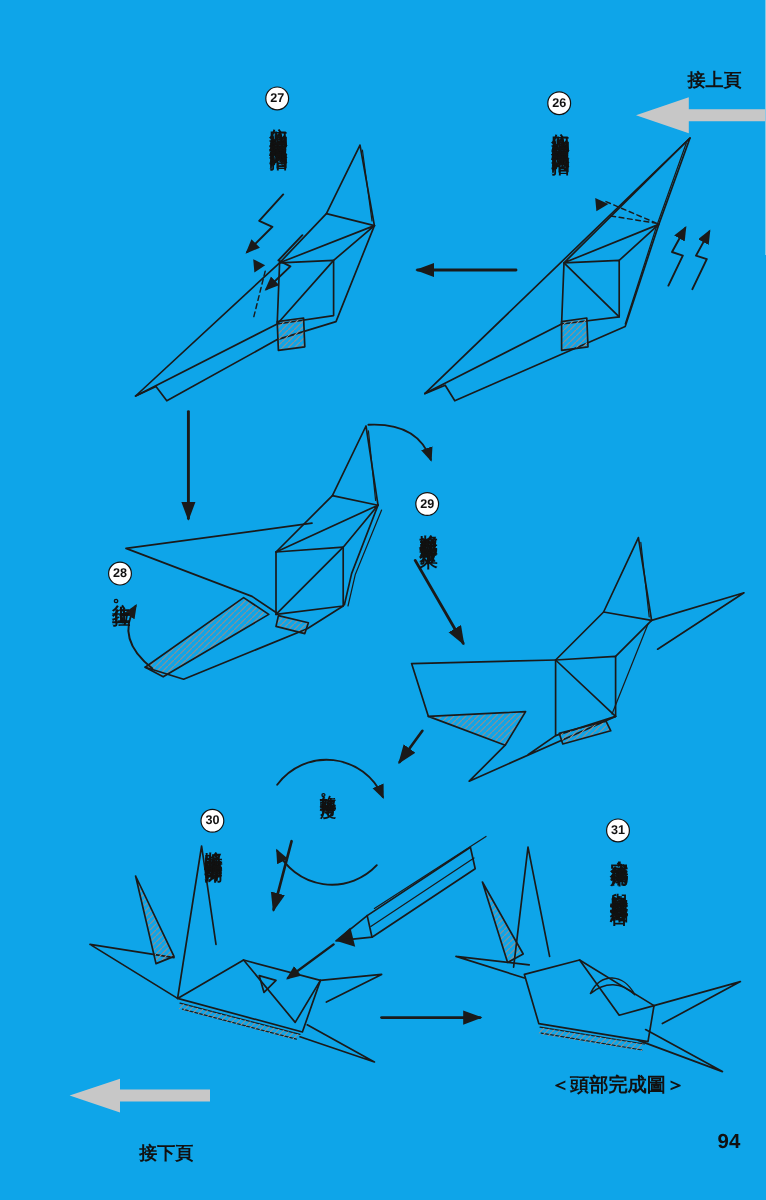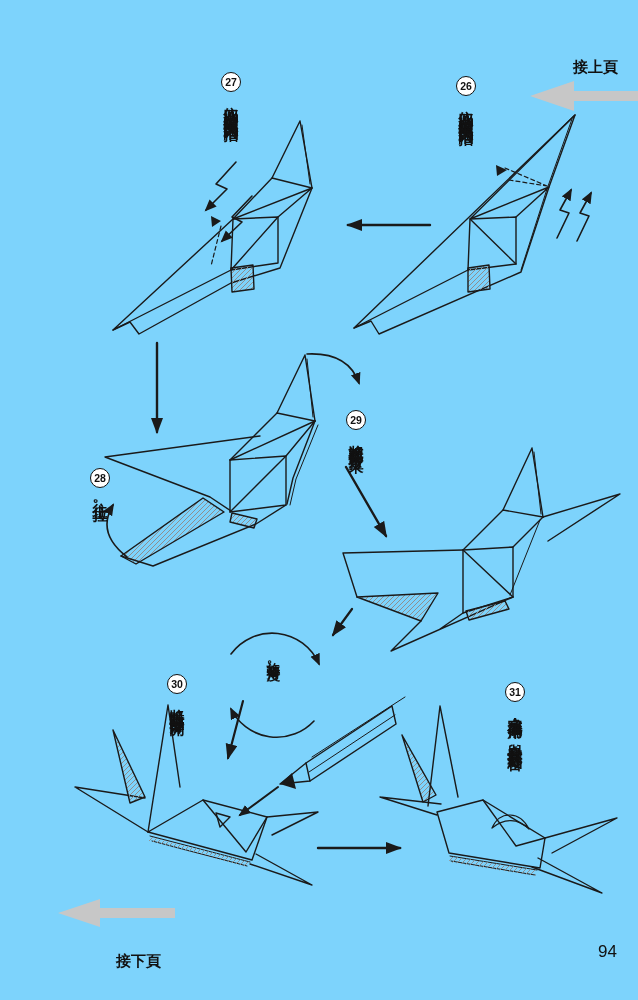--- a/index.html
+++ b/index.html
@@ -1,28 +1,28 @@
 <!DOCTYPE html>
 <html><head>
 <meta charset="utf-8">
 <style>
   html,body{margin:0;padding:0;background:#e8e8e8;}
-  #page{position:relative;width:638px;height:1000px;background:#7dd3fc;overflow:hidden;
+  #page{position:relative;width:638px;height:1000px;background:#0ea5e9;overflow:hidden;
         font-family:"Liberation Sans","DejaVu Sans",sans-serif;color:#111;}
   #art{position:absolute;left:0;top:0;z-index:1;}
   .vlabel{position:absolute;z-index:2;writing-mode:vertical-rl;text-orientation:upright;
           font-weight:700;font-size:15px;letter-spacing:2px;line-height:19px;color:#111;}
   .vlabel.small{font-size:13.5px;line-height:16px;}
   .circ{writing-mode:horizontal-tb;display:inline-block;width:18px;height:18px;
         border:1.6px solid #111;border-radius:50%;font-size:10.5px;line-height:18px;
         text-align:center;letter-spacing:0;margin:0 0 3px 0;font-weight:700;background:#fff;}
   .hlabel{position:absolute;z-index:2;font-weight:700;font-size:15px;color:#111;}
   .caption{position:absolute;z-index:2;font-weight:700;font-size:16px;color:#111;
            width:140px;text-align:center;}
-  .pagenum{position:absolute;z-index:2;font-weight:400;font-size:17px;color:#111;text-align:right;}
+  .pagenum{position:absolute;z-index:2;font-weight:700;font-size:17px;color:#111;text-align:right;}
 </style>
 </head>
 <body>
 
 <div id="page">
 
   <svg id="art" width="638" height="1000" viewBox="0 0 638 1000" fill="none" stroke="#1a1a1a" stroke-width="1.4" stroke-linecap="round" stroke-linejoin="round">
     <defs>
       <pattern id="hatch" patternUnits="userSpaceOnUse" width="5" height="5">
         <path d="M0,5 L5,0" stroke="#8f8f8f" stroke-width="1"></path>
@@ -171,18 +171,19 @@
   <div class="vlabel small" style="left:265px;top:651px;height:82px;">旋轉角度。</div>
 
   <div class="vlabel" style="left:167px;top:674px;height:106px;">
     <span class="circ">30</span><span>將眼睛部分撐開。</span>
   </div>
 
   <div class="vlabel" style="left:505px;top:682px;height:142px;">
     <span class="circ">31</span><span>完成後備用，與身體部分結合。</span>
   </div>
 
+  <div class="caption" style="left:445px;top:894px;">＜頭部完成圖＞</div>
 
   <div class="hlabel" style="left:116px;top:928px;margin-top:24px;">接下頁</div>
 
   <div class="pagenum" style="left:598px;top:942px;">94</div>
 
 </div>
 
 </body></html>

